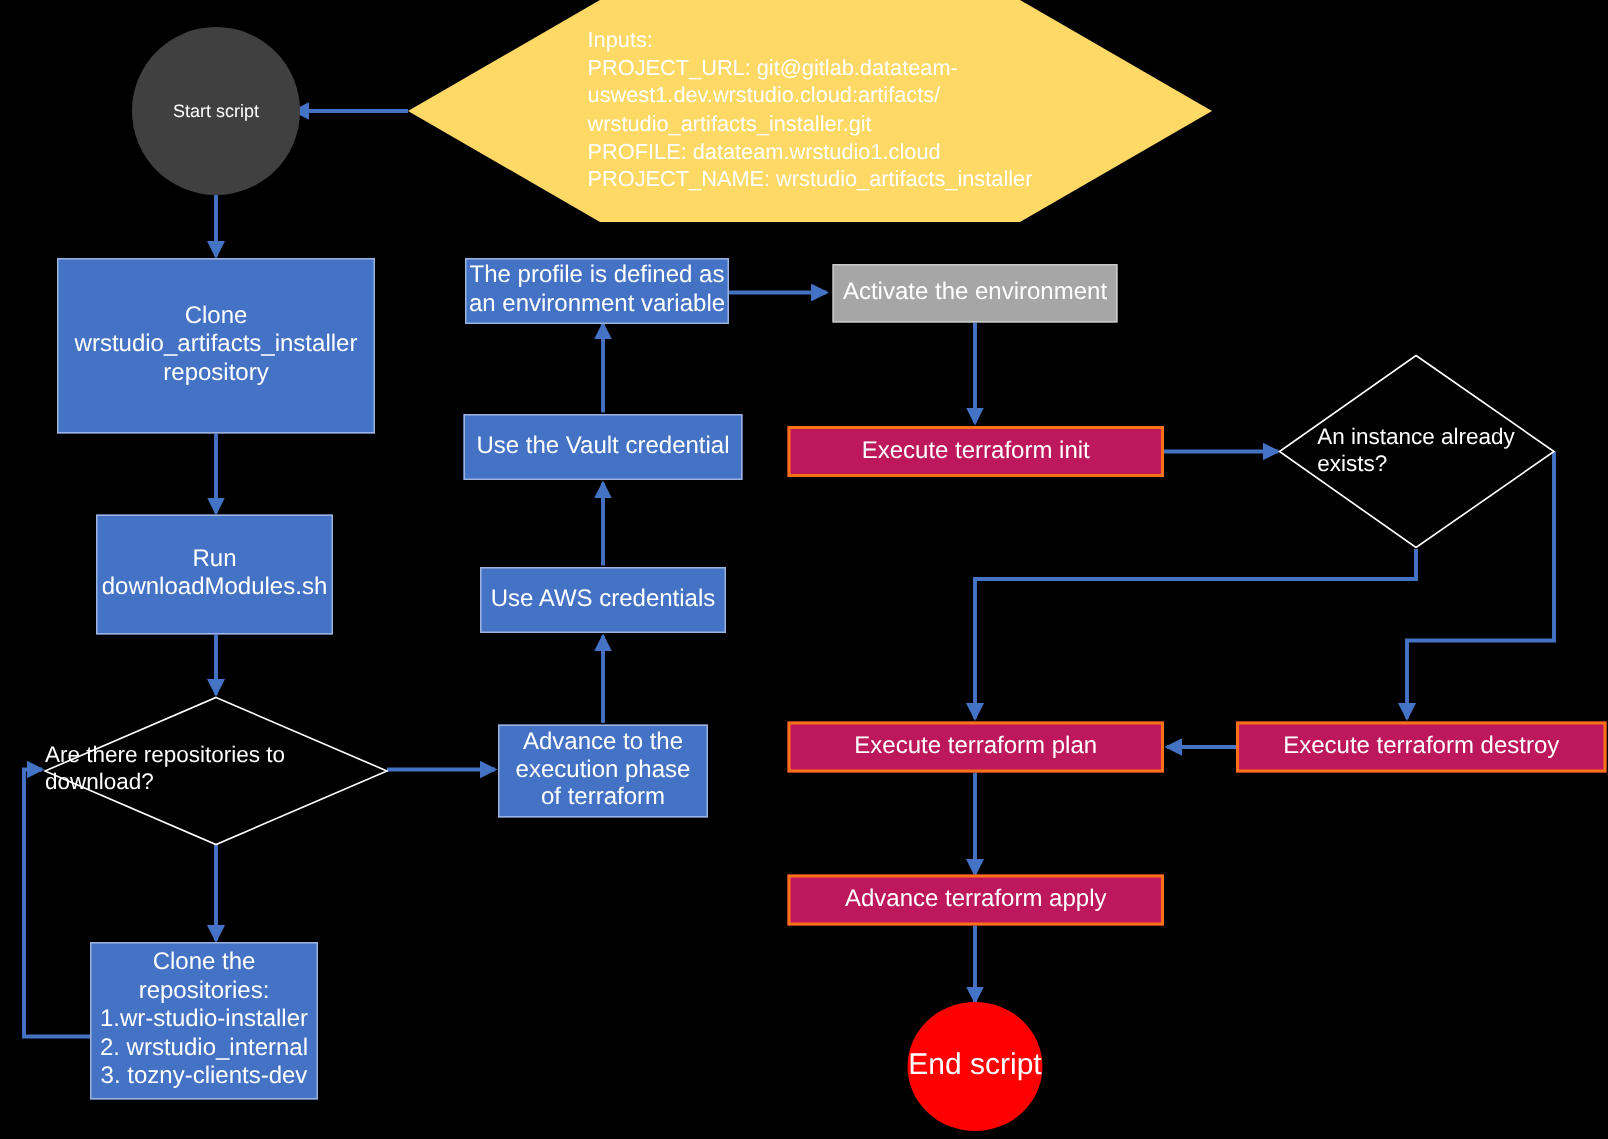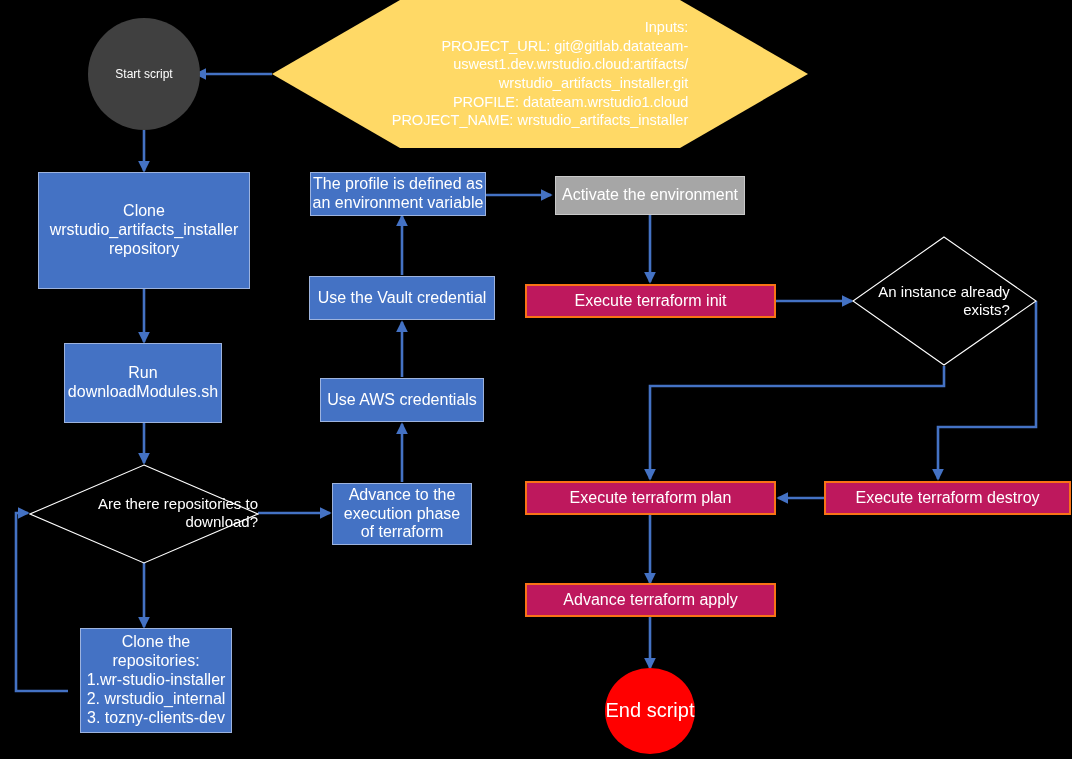--- a/index.html
+++ b/index.html
@@ -65,21 +65,21 @@
   .hexwrap, .diamondwrap {
     position: absolute;
     z-index: 2;
   }
   .hexwrap svg, .diamondwrap svg { display: block; }
   .shape-label {
     position: absolute;
     display: flex;
     align-items: center;
     justify-content: center;
-    text-align: right;
+    text-align: left;
     color: #ffffff;
     white-space: pre-line;
     z-index: 4;
     pointer-events: none;
   }
   .hex-label { font-size: 14.5px; line-height: 1.28; }
   .diamond-label { font-size: 15px; line-height: 1.2; }
 </style>
 </head>
 <body>
@@ -153,21 +153,21 @@
   <div class="node proc" style="left:64px; top:343px; width:158px; height:80px;">Run
 downloadModules.sh</div>
 
   <div class="diamondwrap" style="left:29px; top:464px;">
     <svg width="230" height="100" viewBox="0 0 230 100" xmlns="http://www.w3.org/2000/svg">
       <polygon points="115,1 229,50 115,99 1,50" fill="#000000" stroke="#FFFFFF" stroke-width="1.1"></polygon>
     </svg>
   </div>
   <div class="shape-label diamond-label" style="left:30px; top:499px; width:228px; height:28px;">Are there repositories to download?</div>
 
-  <div class="node proc" style="left:80px; top:628px; width:152px; height:105px;">Clone the
+  <div class="node proc" style="left:60px; top:628px; width:152px; height:105px;">Clone the
 repositories:
 1.wr-studio-installer
 2. wrstudio_internal
 3. tozny-clients-dev</div>
 
   <div class="node proc" style="left:332px; top:483px; width:140px; height:62px;">Advance to the
 execution phase
 of terraform</div>
 
   <div class="node proc" style="left:320px; top:378px; width:164px; height:44px;">Use AWS credentials</div>

